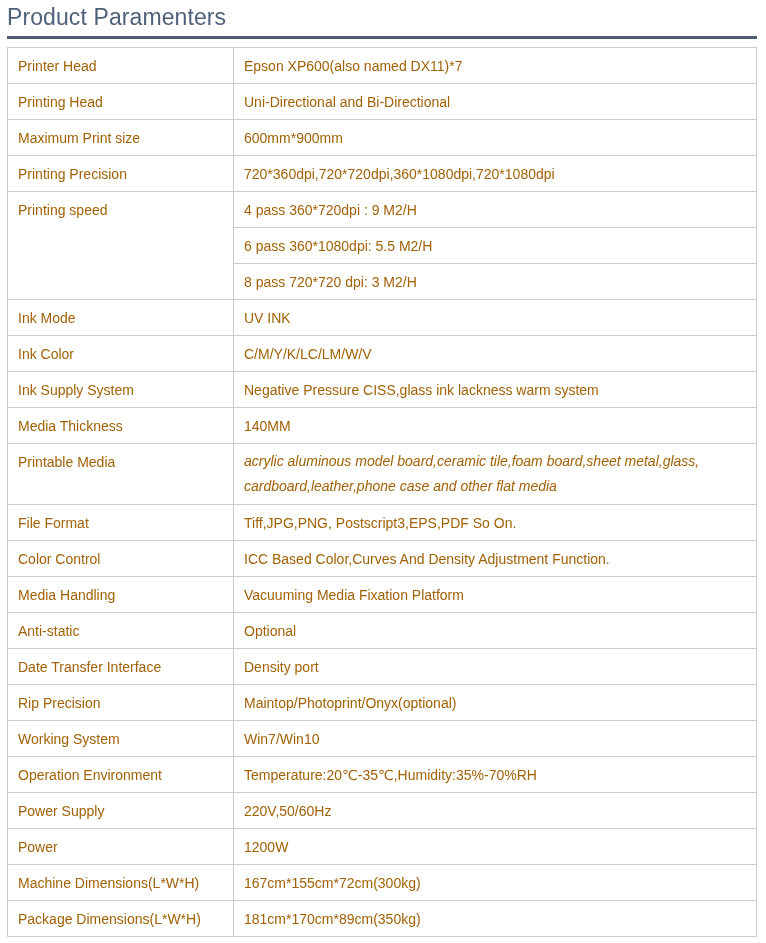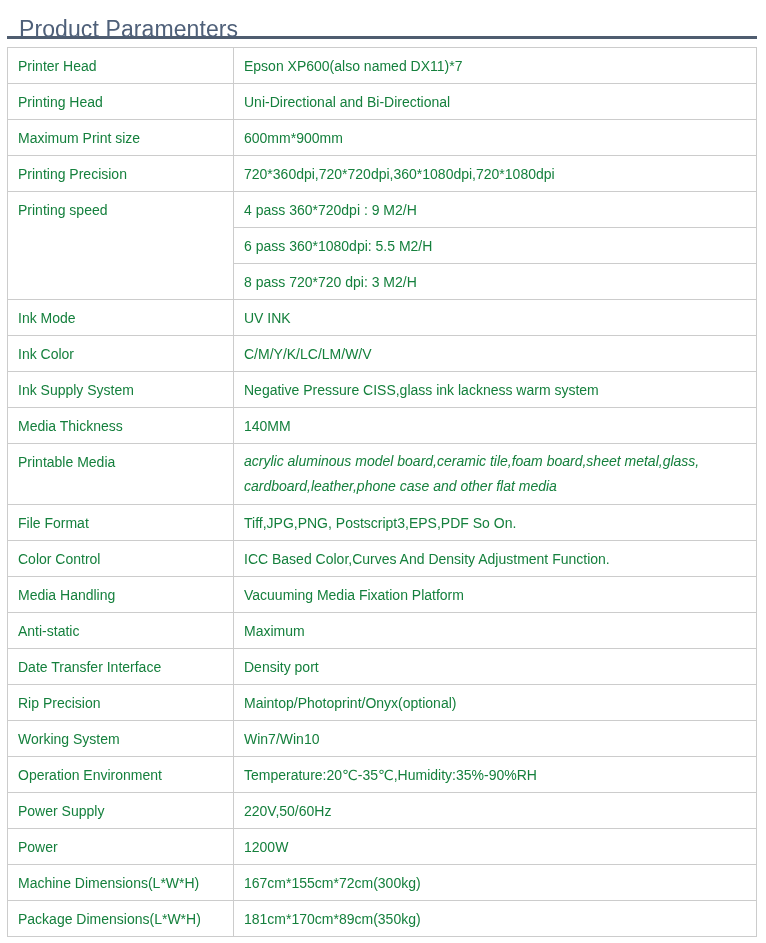--- a/index.html
+++ b/index.html
@@ -21,21 +21,21 @@
       top: 0;
       width: 750px;
       height: 39px;
       border-bottom: 3px solid #4f5d70;
       box-sizing: border-box;
     }
     .page-title {
       position: absolute;
       left: 0;
       top: 2px;
-      margin: 12px;
+      margin: 0;
       font-size: 23px;
       font-weight: normal;
       color: #4f6079;
       letter-spacing: 0.1px;
       line-height: 30px;
       white-space: nowrap;
     }
     table.spec {
       position: absolute;
       left: 7px;
@@ -43,21 +43,21 @@
       width: 750px;
       border-collapse: collapse;
       table-layout: fixed;
       font-size: 14px;
     }
     table.spec td {
       border: 1px solid #cccccc;
       vertical-align: top;
       padding: 9px 10px 8px 10px;
       line-height: 18px;
-      color: #15803d;
+      color: #a16207;
     }
     table.spec td.label {
       width: 205px;
     }
     table.spec td.value.multi {
       line-height: 25px;
       padding-top: 5px;
       padding-bottom: 5px;
       font-style: italic;
     }
@@ -124,37 +124,37 @@
     <tr>
       <td class="label">Color Control</td>
       <td class="value">ICC Based Color,Curves And Density Adjustment Function.</td>
     </tr>
     <tr>
       <td class="label">Media Handling</td>
       <td class="value">Vacuuming Media Fixation Platform</td>
     </tr>
     <tr>
       <td class="label">Anti-static</td>
-      <td class="value">Maximum</td>
+      <td class="value">Optional</td>
     </tr>
     <tr>
       <td class="label">Date Transfer Interface</td>
       <td class="value">Density port</td>
     </tr>
     <tr>
       <td class="label">Rip Precision</td>
       <td class="value">Maintop/Photoprint/Onyx(optional)</td>
     </tr>
     <tr>
       <td class="label">Working System</td>
       <td class="value">Win7/Win10</td>
     </tr>
     <tr>
       <td class="label">Operation Environment</td>
-      <td class="value">Temperature:20℃-35℃,Humidity:35%-90%RH</td>
+      <td class="value">Temperature:20℃-35℃,Humidity:35%-70%RH</td>
     </tr>
     <tr>
       <td class="label">Power Supply</td>
       <td class="value">220V,50/60Hz</td>
     </tr>
     <tr>
       <td class="label">Power</td>
       <td class="value">1200W</td>
     </tr>
     <tr>

